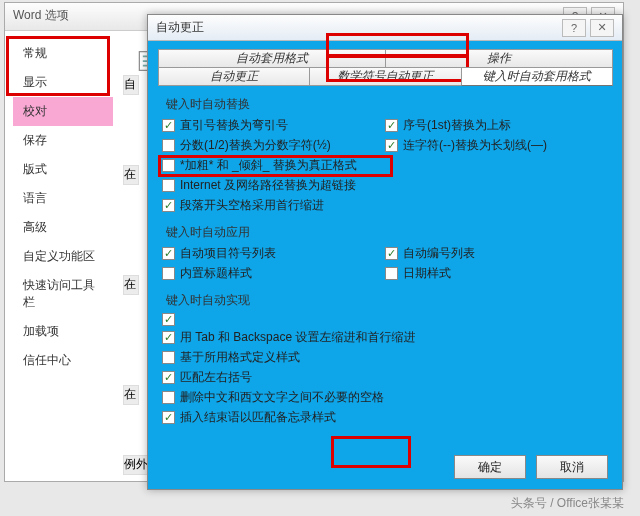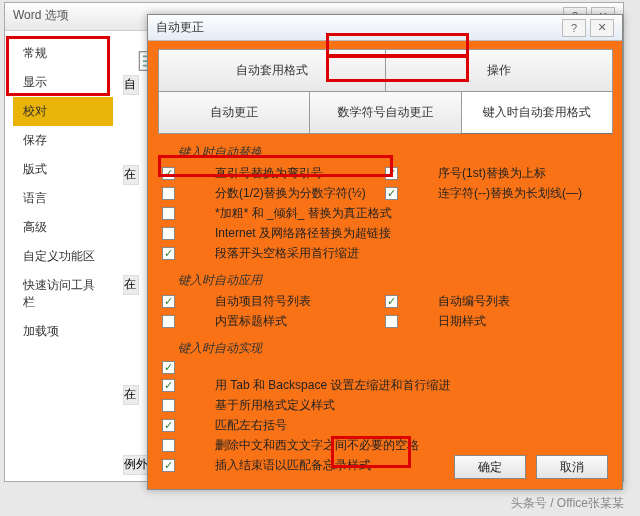--- a/index.html
+++ b/index.html
@@ -5,48 +5,48 @@
 * { box-sizing: border-box; margin: 0; padding: 0; font-family: "Microsoft YaHei", SimSun, sans-serif; font-size: 12px; }
 body { background: #e8e8e8; width: 640px; height: 516px; position: relative; overflow: hidden; }
 
 
 .parent-dialog { position: absolute; left: 4px; top: 2px; width: 620px; height: 480px; background: #fff; border: 1px solid #aaa; }
 .parent-titlebar { height: 28px; background: linear-gradient(#fdfdfd,#e8e8e8); border-bottom: 1px solid #ccc; display: flex; padding: 4px 8px; color: #555; }
 .parent-titlebar .spacer { flex: 1; }
 .winbtn { width: 24px; height: 18px; border: 1px solid #bbb; background: #f5f5f5; margin-left: 4px; display: flex; align-items: center; justify-content: center; color: #666; font-size: 11px; cursor: pointer; }
 .sidebar { position: absolute; left: 8px; top: 36px; width: 100px; height: 430px; background: #fff; }
 .sidebar-item { padding: 6px 10px; color: #333; cursor: pointer; }
-.sidebar-item.selected { background: #eab308; }
+.sidebar-item.selected { background: #f9a8d4; }
 .red-box { border: 3px solid #d00; }
 .sidebar-box { position: absolute; left: 6px; top: 36px; width: 104px; height: 60px; pointer-events: none; }
 
 .content-area { position: absolute; left: 118px; top: 36px; width: 490px; height: 430px; }
 .content-icon { position: absolute; left: 14px; top: 8px; width: 28px; height: 28px; }
 .content-grey { position: absolute; left: 0px; background: #ececec; height: 20px; border: 1px solid #ddd; }
 
 
-.child-dialog { position: absolute; left: 147px; top: 14px; width: 476px; height: 476px; background: #f97316; border: 1px solid #888; box-shadow: 0 0 8px rgba(0,0,0,.3); }
+.child-dialog { position: absolute; left: 147px; top: 14px; width: 476px; height: 476px; background: #0ea5e9; border: 1px solid #888; box-shadow: 0 0 8px rgba(0,0,0,.3); }
 .child-titlebar { height: 26px; background: linear-gradient(#fdfdfd,#e4ecf5); border-bottom: 1px solid #bbb; display: flex; align-items: center; padding: 0 8px; color: #333; }
 .child-titlebar .spacer { flex: 1; }
 
 .tabs-area { margin: 8px 10px 0 10px; }
 .tab-row { display: flex; }
-.tab { border: 1px solid #999; background: linear-gradient(#fafafa,#e8e8e8); padding: 12px 0; text-align: center; cursor: pointer; color: #333; margin-right: -1px; }
+.tab { border: 1px solid #999; background: linear-gradient(#fafafa,#e8e8e8); padding: 0 0; text-align: center; cursor: pointer; color: #333; margin-right: -1px; font-style: italic; }
 .tab-row1 .tab { flex: 1; }
 .tab-row2 { margin-top: -1px; }
 .tab-row2 .tab { flex: 1; }
 .tab.active { background: #fff; border-bottom: 1px solid #737373; position: relative; z-index: 2; }
 
 .op-box { position: absolute; left: 326px; top: 33px; width: 143px; height: 24px; pointer-events: none; }
 .tab3-box { position: absolute; left: 326px; top: 55px; width: 143px; height: 27px; pointer-events: none; }
 
 .section { margin: 10px 14px 4px 14px; }
-.section-title { color: #333; margin: 6px 0 4px 16px; font-style: italic; }
+.section-title { color: #333; margin: 6px 0 4px 4px; }
 .row { display: flex; margin: 3px 0; }
-.col { width: 50%; display: flex; align-items: center; gap: 35px; }
+.col { width: 50%; display: flex; align-items: center; }
 .chk { width: 13px; height: 13px; border: 1px solid #888; background: #fff; margin-right: 5px; display: inline-flex; align-items: center; justify-content: center; flex-shrink: 0; }
 .chk.checked::after { content: "✓"; color: #2a7a2a; font-size: 11px; line-height: 1; }
 .lbl { color: #222; white-space: nowrap; }
 
 .internet-box { position: absolute; left: 158px; top: 155px; width: 235px; height: 22px; pointer-events: none; }
 
 .btnbar { position: absolute; bottom: 10px; right: 14px; display: flex; gap: 10px; }
 .btn { width: 72px; height: 24px; border: 1px solid #888; background: linear-gradient(#fafafa,#e4e4e4); cursor: pointer; display: flex; align-items: center; justify-content: center; color: #222; }
 .ok-box { position: absolute; left: 331px; top: 436px; width: 80px; height: 32px; pointer-events: none; }
 
@@ -66,20 +66,21 @@
     <div class="sidebar-item">常规</div>
     <div class="sidebar-item">显示</div>
     <div class="sidebar-item selected">校对</div>
     <div class="sidebar-item">保存</div>
     <div class="sidebar-item">版式</div>
     <div class="sidebar-item">语言</div>
     <div class="sidebar-item">高级</div>
     <div class="sidebar-item">自定义功能区</div>
     <div class="sidebar-item">快速访问工具栏</div>
     <div class="sidebar-item">加载项</div>
+    <div class="sidebar-item">信任中心</div>
   </div>
   <div class="content-area">
     <svg class="content-icon" viewBox="0 0 24 24">
         <rect x="2" y="4" width="20" height="16" fill="#fff" stroke="#888"></rect>
         <path d="M5 8h10M5 12h14M5 16h8" stroke="#7aa" stroke-width="1.5"></path>
       </svg>
     <div class="content-grey" style="top:36px;width:16px;">自</div>
     <div class="content-grey" style="top:126px;width:16px;">在</div>
     <div class="content-grey" style="top:236px;width:16px;">在</div>
     <div class="content-grey" style="top:346px;width:16px;">在</div>

